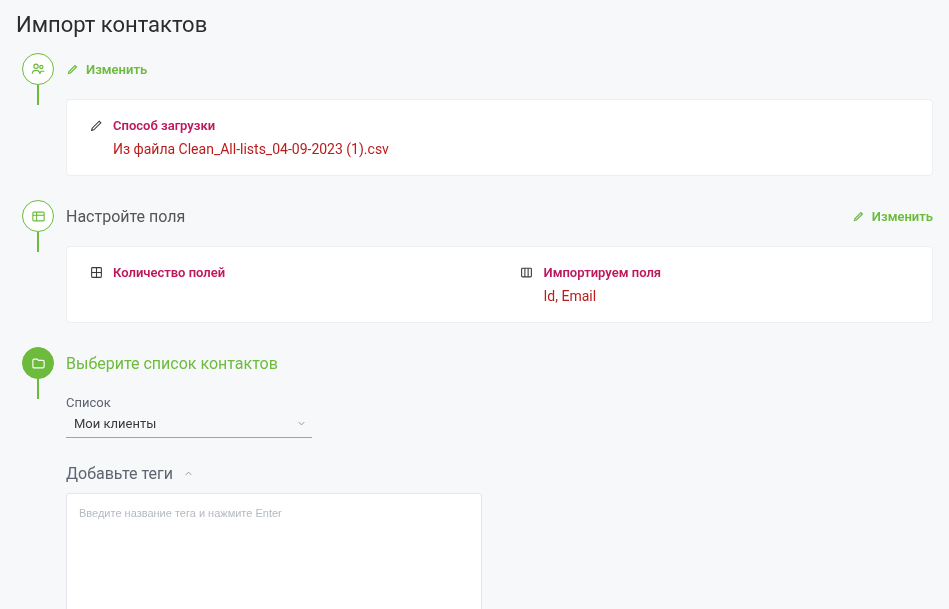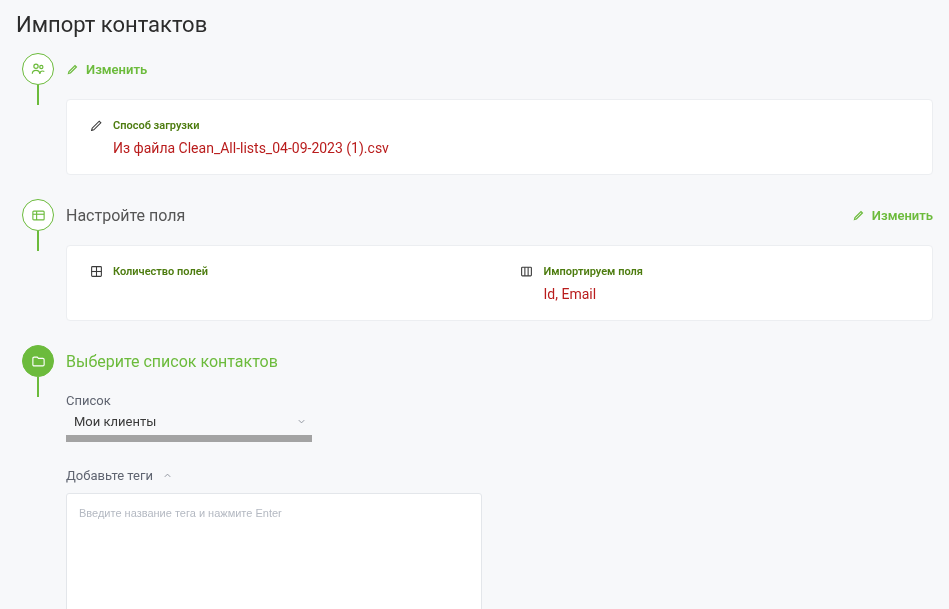--- a/index.html
+++ b/index.html
@@ -62,43 +62,43 @@
     margin-top: 14px;
     background: #fff;
     border: 1px solid #eceef1;
     border-radius: 4px;
     padding: 18px 22px;
   }
   .card-row { display: flex; gap: 40px; justify-content: center; }
   .card-col { flex: 1; }
   .card-label {
     display: flex; align-items: center; gap: 10px;
-    font-size: 11px; font-weight: 600; color: #4d7c0f;
+    font-size: 13px; font-weight: 600; color: #be185d;
     margin-bottom: 8px;
   }
   .card-value {
     font-size: 14px; color: #b91c1c; padding-left: 24px;
   }
   .icon { display: inline-flex; width: 14px; height: 14px; align-items: center; justify-content: center; }
   .form-group { margin-top: 16px; }
   .form-label {
     font-size: 13px; color: #5f6470; display: block;
   }
   .select-wrap {
     width: 246px;
-    border-bottom: 7px solid #a3a3a3;
+    border-bottom: 1px solid #a3a3a3;
     padding: 6px 4px 6px 8px;
     display: flex; align-items: center; justify-content: space-between;
     cursor: pointer;
     color: #3a3a3a;
     font-size: 13px;
   }
   .collapsible-header {
     display: flex; align-items: center; gap: 8px;
-    font-size: 13px; color: #5f6470;
+    font-size: 16px; color: #5f6470;
     margin-top: 26px;
     cursor: pointer;
   }
   .tag-box {
     margin-top: 10px;
     width: 416px;
     height: 120px;
     border: 1px solid #e3e6ea;
     border-radius: 3px;
     padding: 10px 12px;

